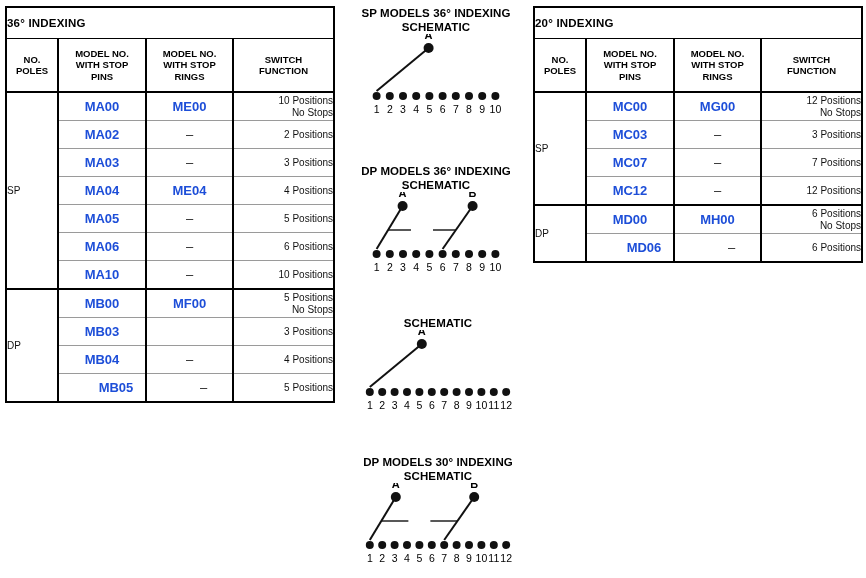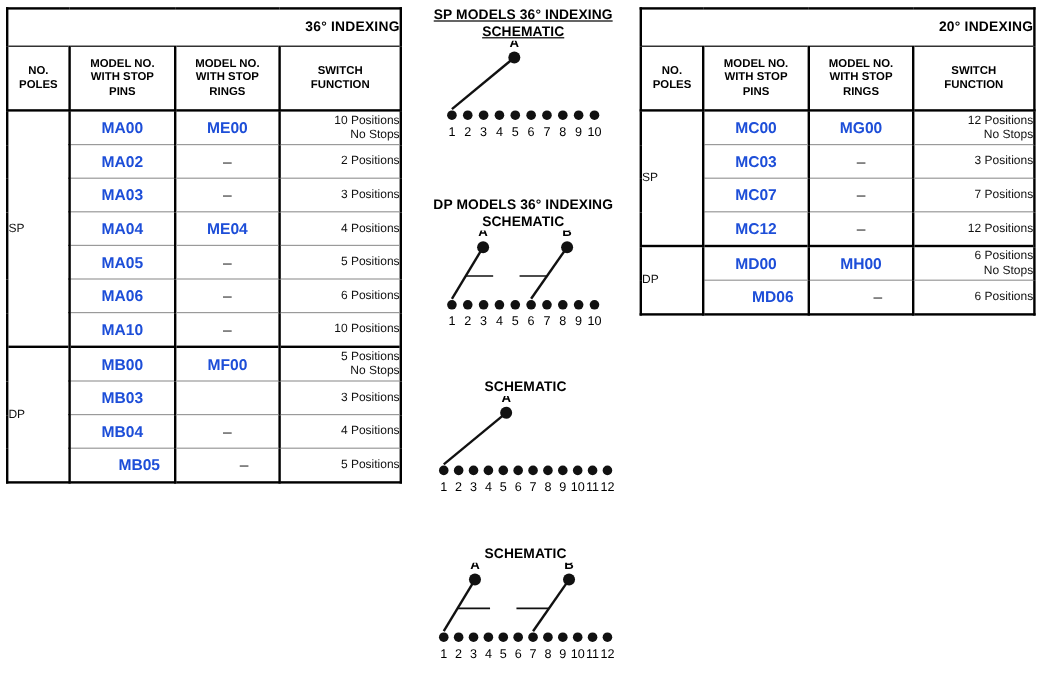--- a/index.html
+++ b/index.html
@@ -6,21 +6,21 @@
   body{
     width:866px;height:578px;background:#ffffff;
     font-family:"Liberation Sans", sans-serif;
     color:#000;position:relative;overflow:hidden;
   }
   
   .spec-table{position:absolute;border-collapse:collapse;table-layout:fixed;background:#fff;}
   .spec-table td,.spec-table th{padding:0;margin:0;}
   .title-cell{
     border:2px solid #000;border-bottom:1px solid #000;
-    text-align:right;font-weight:bold;font-size:11.5px;
+    text-align:left;font-weight:bold;font-size:11.5px;
     letter-spacing:.2px;height:30px;vertical-align:middle;
   }
   .head-cell{
     border-left:2px solid #000;border-right:2px solid #000;
     border-top:1px solid #000;border-bottom:2px solid #000;
     text-align:center;font-weight:bold;font-size:9.5px;line-height:11.5px;
     height:52px;vertical-align:middle;padding:2px 1px;
   }
   .head-cell.first{border-left:2px solid #000;}
   .poles-cell{
@@ -249,21 +249,21 @@
       <tr class=" last-row">
         <td class="model-cell">MD06</td>
         <td class="dash-cell">–</td>
         <td class="func-cell">
           <span class="two-line">6 Positions</span>
         </td>
       </tr>
     </tbody>
 </table>
 
-<div class="schematic" id="sch-sp-36" style="left:345px;top:6px;width:182px;text-decoration:underline;">
+<div class="schematic" id="sch-sp-36" style="left:345px;top:6px;width:182px;">
     <div class="sch-title">
       <span class="two-line">SP MODELS 36°  INDEXING</span>
       <span class="two-line">SCHEMATIC</span>
     </div>
     <svg width="182" height="96" viewBox="0 0 182 96" class="sch-svg">
       <line x1="83.6" y1="14" x2="31.6" y2="57" stroke="#111" stroke-width="2"></line>
       <circle cx="83.6" cy="14" r="5" fill="#111"></circle>
       <text x="83.6" y="5" text-anchor="middle" font-family="&quot;Liberation Sans&quot;, sans-serif" font-size="11" font-weight="bold" fill="#000">A</text>
       <circle cx="31.6" cy="62" r="4" fill="#111"></circle>
       <text x="31.6" y="79" text-anchor="middle" font-family="&quot;Liberation Sans&quot;, sans-serif" font-size="10.5" fill="#000">1</text>
@@ -352,20 +352,21 @@
       <circle cx="139.4" cy="62" r="4" fill="#111"></circle>
       <text x="139.4" y="79" text-anchor="middle" font-family="&quot;Liberation Sans&quot;, sans-serif" font-size="10.5" fill="#000">10</text>
       <circle cx="151.8" cy="62" r="4" fill="#111"></circle>
       <text x="151.8" y="79" text-anchor="middle" font-family="&quot;Liberation Sans&quot;, sans-serif" font-size="10.5" fill="#000">11</text>
       <circle cx="164.2" cy="62" r="4" fill="#111"></circle>
       <text x="164.2" y="79" text-anchor="middle" font-family="&quot;Liberation Sans&quot;, sans-serif" font-size="10.5" fill="#000">12</text>
     </svg>
   </div>
 <div class="schematic" id="sch-dp-30" style="left:342px;top:455px;width:192px;">
     <div class="sch-title">
+      <span class="two-line">DP MODELS 30°  INDEXING</span>
       <span class="two-line">SCHEMATIC</span>
     </div>
     <svg width="192" height="96" viewBox="0 0 192 96" class="sch-svg">
       <line x1="53.8" y1="14" x2="27.799999999999997" y2="57" stroke="#111" stroke-width="2"></line>
       <circle cx="53.8" cy="14" r="5" fill="#111"></circle>
       <text x="53.8" y="5" text-anchor="middle" font-family="&quot;Liberation Sans&quot;, sans-serif" font-size="11" font-weight="bold" fill="#000">A</text>
       <line x1="132.2" y1="14" x2="102.2" y2="57" stroke="#111" stroke-width="2"></line>
       <circle cx="132.2" cy="14" r="5" fill="#111"></circle>
       <text x="132.2" y="5" text-anchor="middle" font-family="&quot;Liberation Sans&quot;, sans-serif" font-size="11" font-weight="bold" fill="#000">B</text>
       <line x1="39.288372093023256" y1="38" x2="66.37209302325581" y2="38" stroke="#111" stroke-width="1.4"></line>

